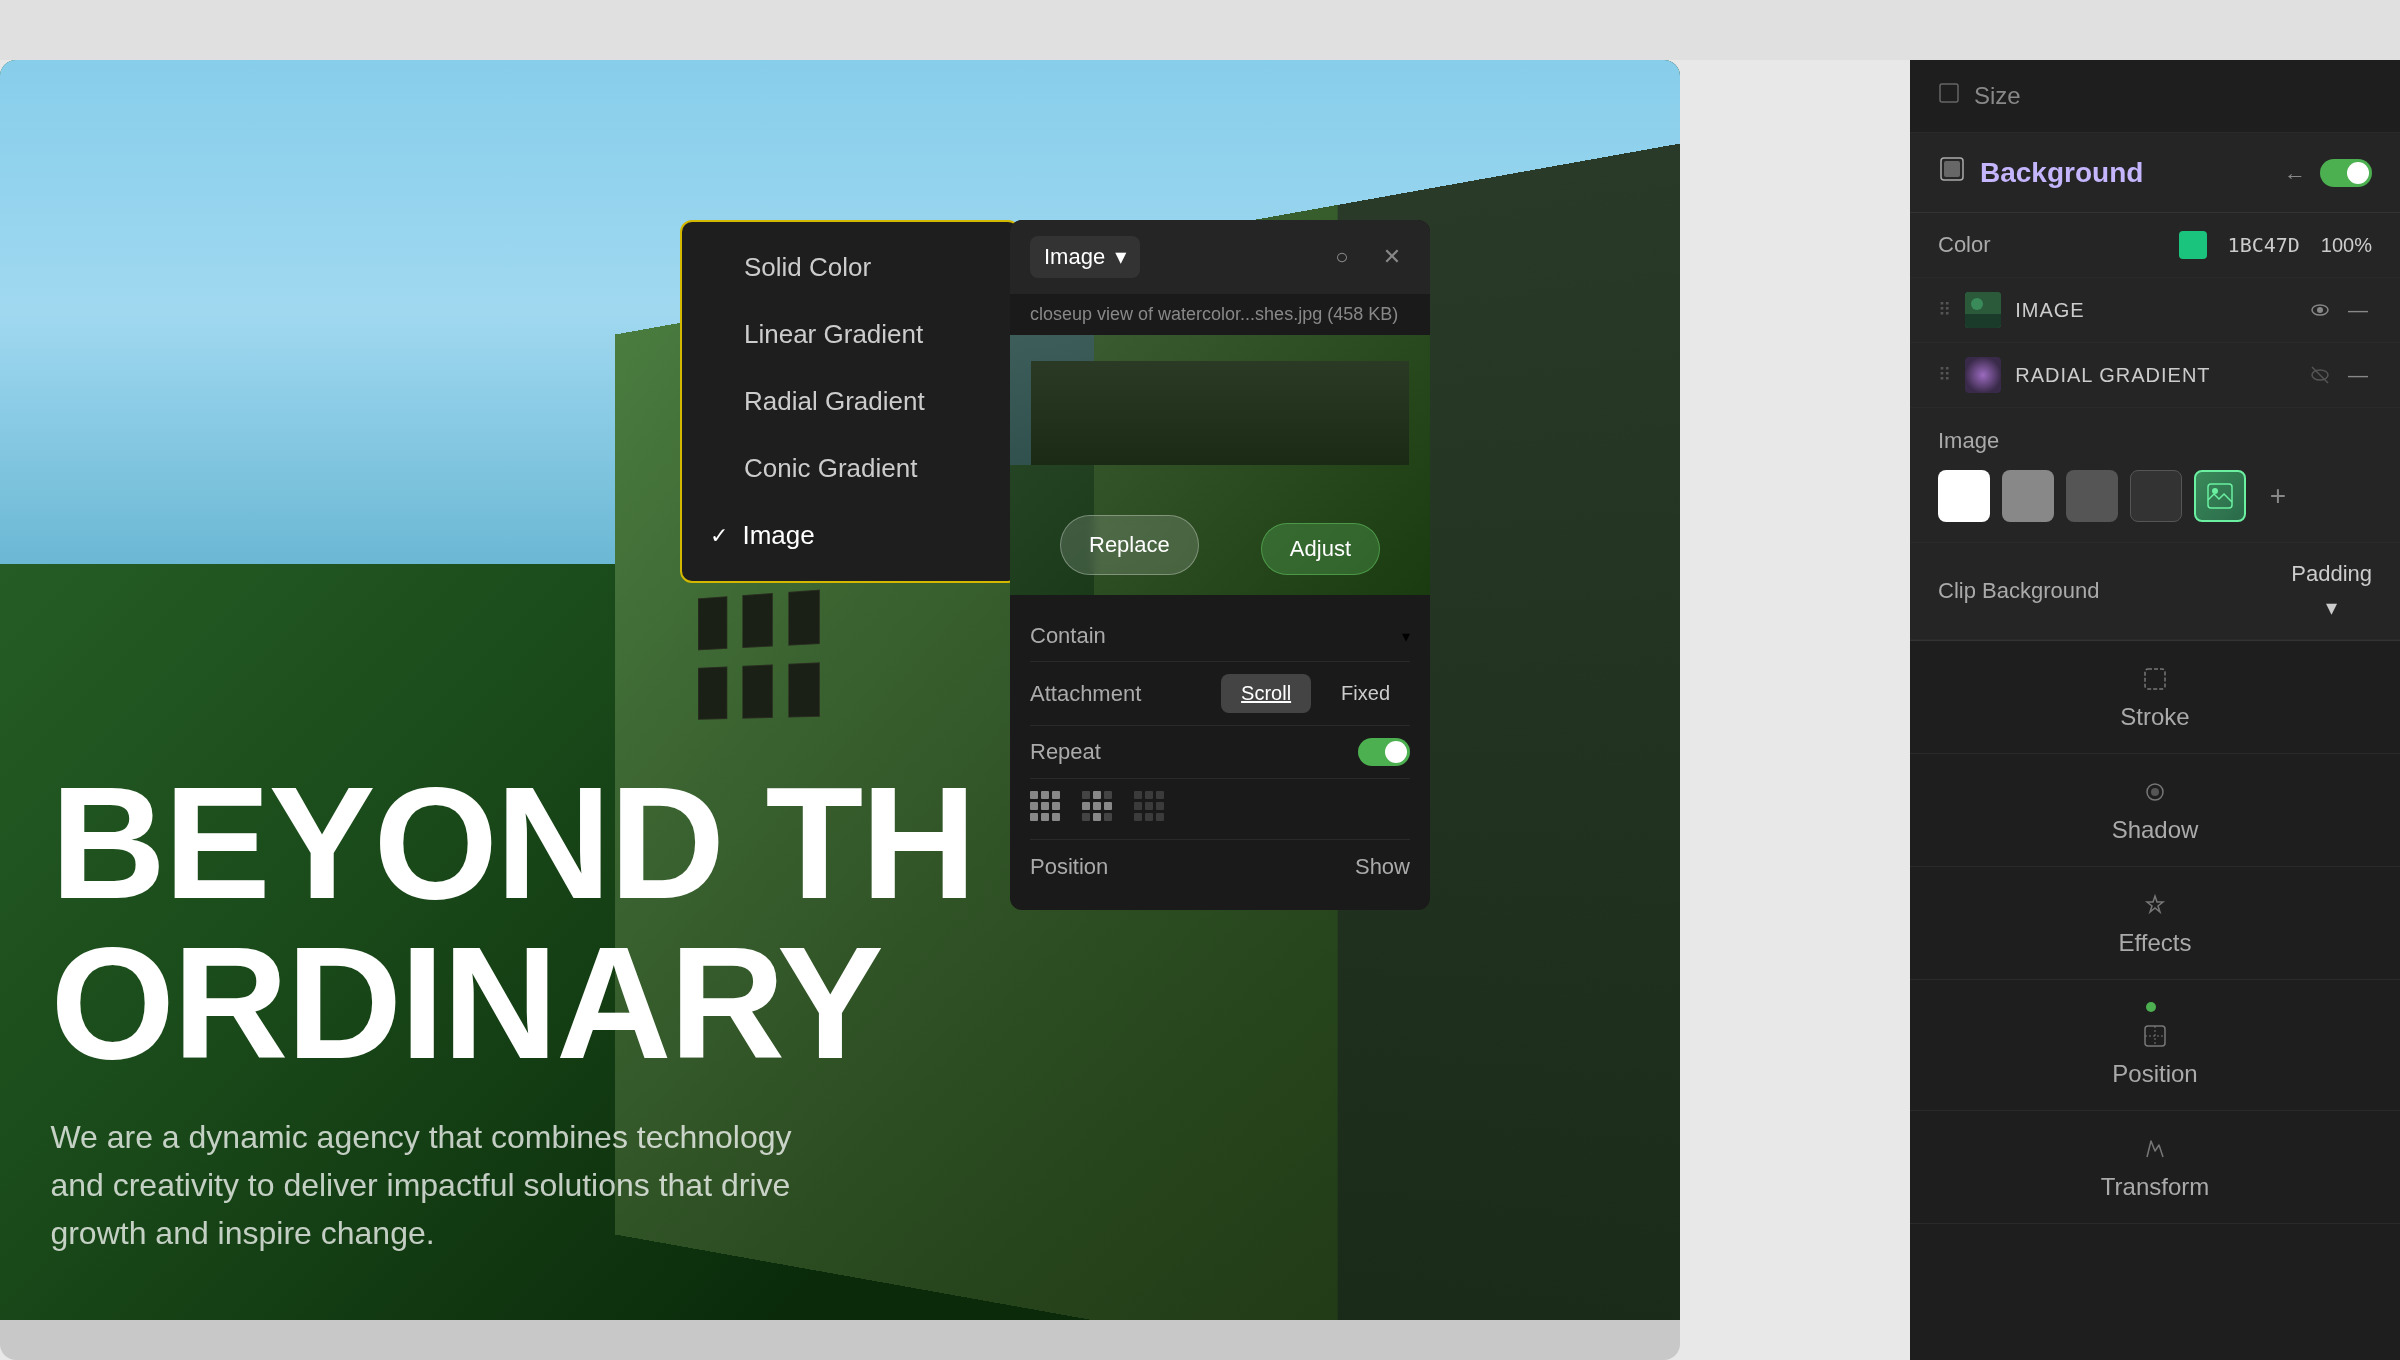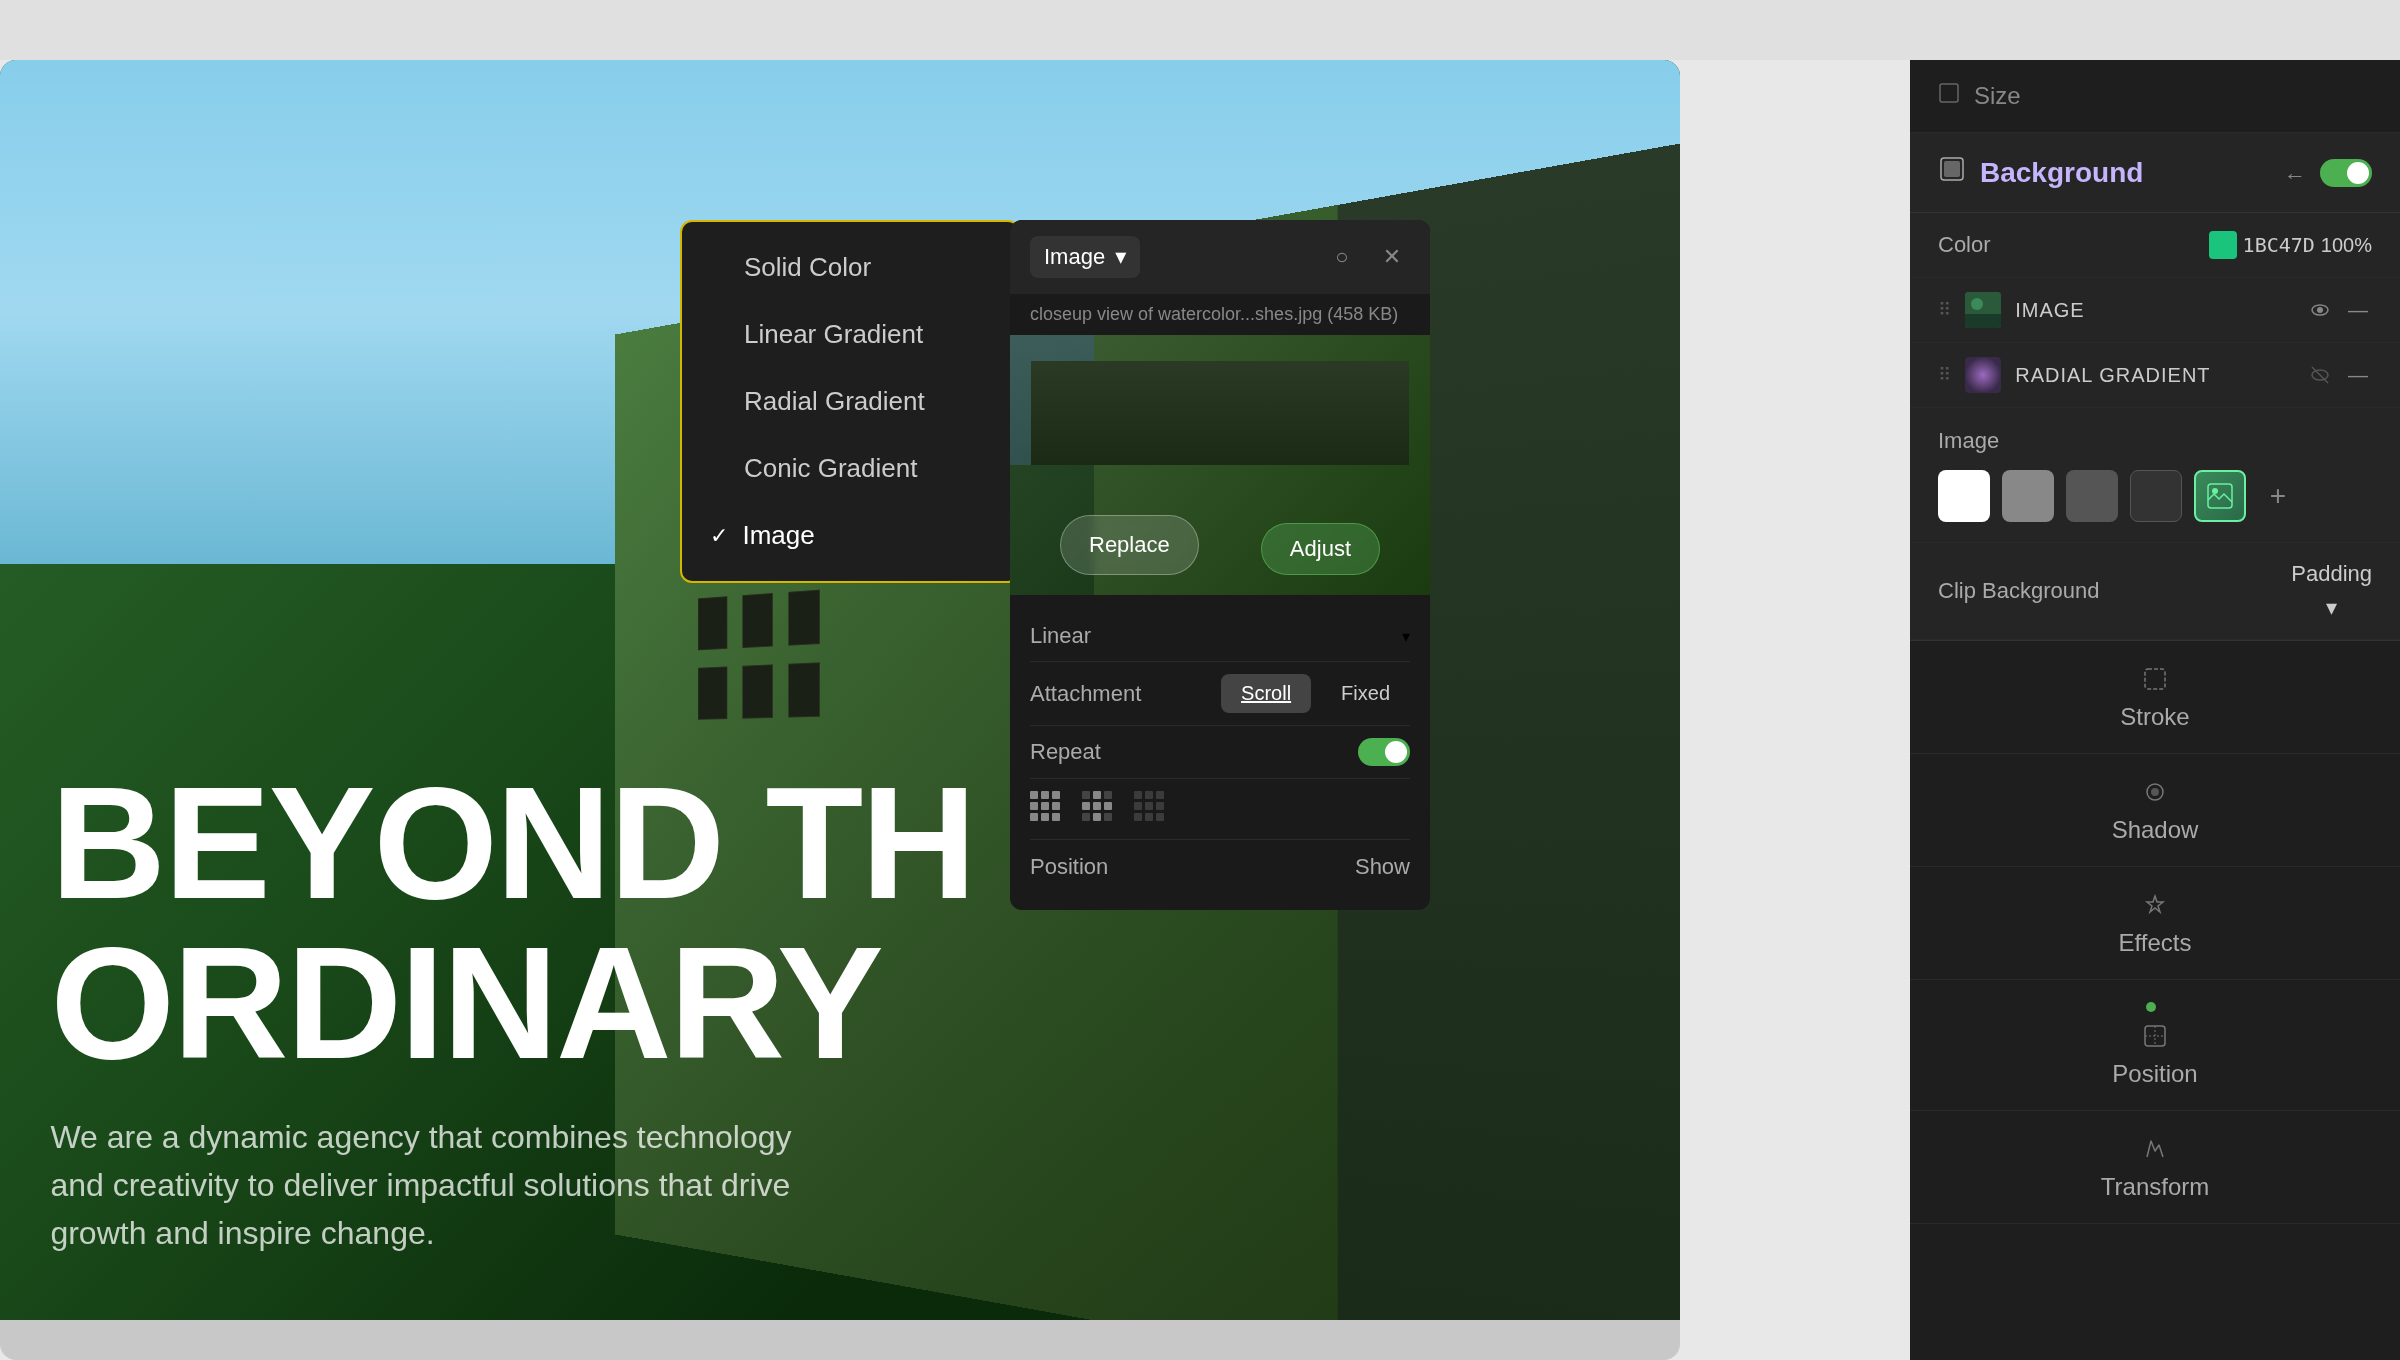--- a/index.html
+++ b/index.html
@@ -401,21 +401,21 @@
     }
 
     .color-label {
       font-size: 22px;
       color: #aaa;
     }
 
     .color-value {
       display: flex;
       align-items: center;
-      gap: 6px;
+      gap: 21px;
     }
 
     .color-swatch {
       width: 28px;
       height: 28px;
       border-radius: 4px;
       background: #1BC47D;
     }
 
     .color-hex {
@@ -698,21 +698,21 @@
   <div class="image-panel-preview">
     <div class="preview-sky-bg"></div>
     <div class="preview-building"></div>
     <div class="preview-roof"></div>
     <button class="replace-btn">Replace</button>
     <button class="adjust-btn">Adjust</button>
   </div>
   <div class="image-panel-body">
 
     <div class="panel-row">
-      <span class="panel-row-label">Linear</span>
+      <span class="panel-row-label">Contain</span>
       <div class="panel-row-right">
         <span>▾</span>
       </div>
     </div>
 
     <div class="panel-row">
       <span class="panel-row-label">Attachment</span>
       <div class="panel-row-right">
         <button class="attachment-btn active">Scroll</button>
         <button class="attachment-btn">Fixed</button>

